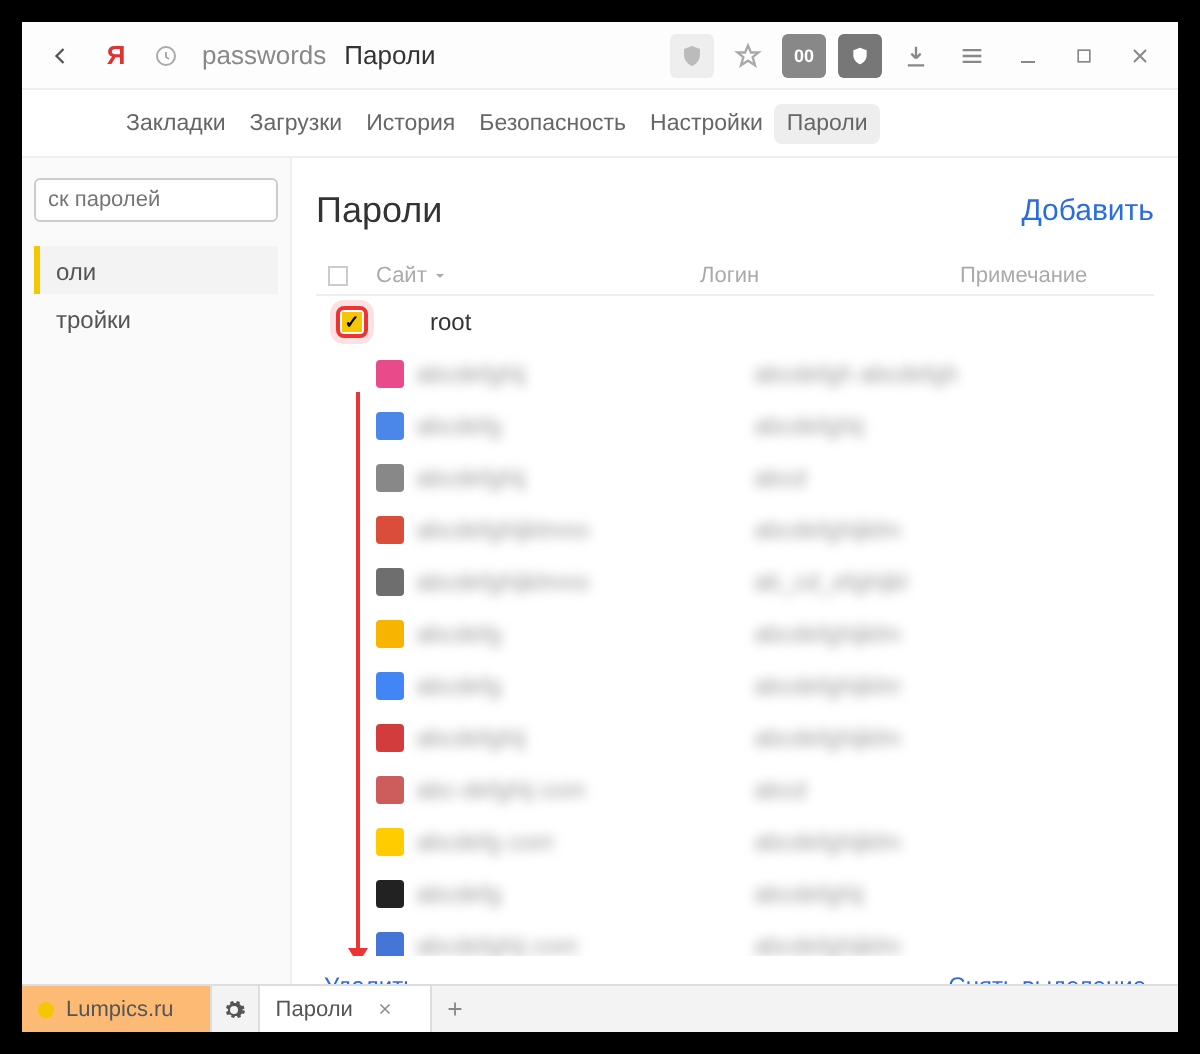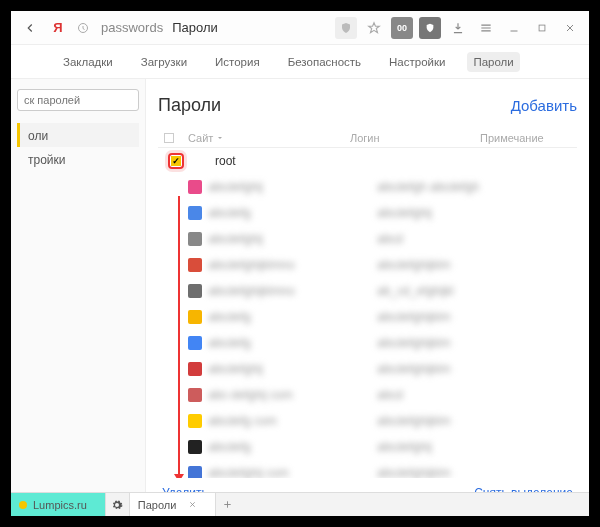--- a/index.html
+++ b/index.html
@@ -7,21 +7,21 @@
   .frame { position: absolute; left: 11px; top: 11px; width: 578px; height: 505px; background: #fff; display: flex; flex-direction: column; }
   
   .toolbar { height: 34px; background: #fdfdfd; display: flex; align-items: center; padding: 0 8px; gap: 6px; border-bottom: 1px solid #eee; font-size: 13px; color: #444; }
   .toolbar .spacer { flex: 1; }
   .tb-icon { width: 16px; height: 16px; display: flex; align-items: center; justify-content: center; color: #888; }
   .tb-btn { width: 22px; height: 22px; display: flex; align-items: center; justify-content: center; color: #888; border-radius: 3px; }
   .tb-btn.boxed { background: #eee; }
   .addr-url { color: #888; margin-left: 4px; }
   .addr-title { color: #333; margin-left: 3px; font-weight: 500; }
   
-  .tabs { height: 34px; background: #fff; display: flex; align-items: center; gap: 16px; padding: 0 0 0 46px; font-size: 11.5px; color: #666; border-bottom: 1px solid #eee; }
+  .tabs { height: 34px; background: #fff; display: flex; align-items: center; padding: 0 0 0 46px; font-size: 11.5px; color: #666; border-bottom: 1px solid #eee; }
   .tabs .tab { padding: 4px 6px; border-radius: 4px; }
   .tabs .tab.active { background: #eee; }
   
   .main { flex: 1; display: flex; overflow: hidden; }
   .sidebar { width: 135px; background: #fafafa; border-right: 1px solid #eee; padding: 10px 6px; font-size: 12px; }
   .search-input { width: 100%; height: 22px; border: 1px solid #ccc; border-radius: 3px; padding: 0 6px; font-size: 11px; color: #555; background: #fff; margin-bottom: 12px; }
   .side-item { padding: 6px 8px; color: #555; border-left: 3px solid transparent; height: 24px; line-height: 14px; }
   .side-item.active { background: #f3f3f3; border-left: 3px solid #f6c600; }
   
   .content { flex: 1; display: flex; flex-direction: column; padding: 10px 12px 0 12px; position: relative; }
@@ -45,21 +45,21 @@
   .checkbox-hl .inner { width: 10px; height: 10px; background: #f6c600; display: flex; align-items: center; justify-content: center; color: #000; font-size: 9px; font-weight: bold; }
   
   .arrow-line { position: absolute; left: 20px; top: 48px; width: 2px; height: 280px; background: #e33; }
   .arrow-line::after { content:""; position:absolute; bottom:-6px; left:-4px; border-left:5px solid transparent; border-right:5px solid transparent; border-top:8px solid #e33; }
   .footer-links { display: flex; justify-content: space-between; padding: 8px 4px; font-size: 12px; }
   .link-blue { color: #2b6cdf; cursor: pointer; }
   
   .scroll-hint { height: 8px; background: #f1f1f1; }
   
   .taskbar { position: absolute; left: 11px; bottom: 11px; width: 578px; height: 24px; background: #f3f3f3; display: flex; align-items: center; font-size: 11px; color: #555; border-top: 1px solid #ddd; }
-  .tb-tab { height: 100%; display: flex; align-items: center; gap: 6px; padding: 0 18px 0 8px; background: #5eead4; border-right: 1px solid #ddd; }
+  .tb-tab { height: 100%; display: flex; align-items: center; gap: 6px; padding: 0 18px 0 8px; background: #fdba74; border-right: 1px solid #ddd; }
   .tb-tab .dot { width: 8px; height: 8px; border-radius: 50%; background: #f6c600; }
   .tb-tab.active { background: #fff; }
   .tb-gear { width: 24px; height: 100%; display: flex; align-items: center; justify-content: center; border-right: 1px solid #ddd; color: #444; }
   .tb-close { color: #888; margin-left: 6px; }
   .tb-plus { width: 22px; display:flex; align-items:center; justify-content:center; color:#888; }
   svg { display:block; }
 </style>
 </head>
 <body>
 

